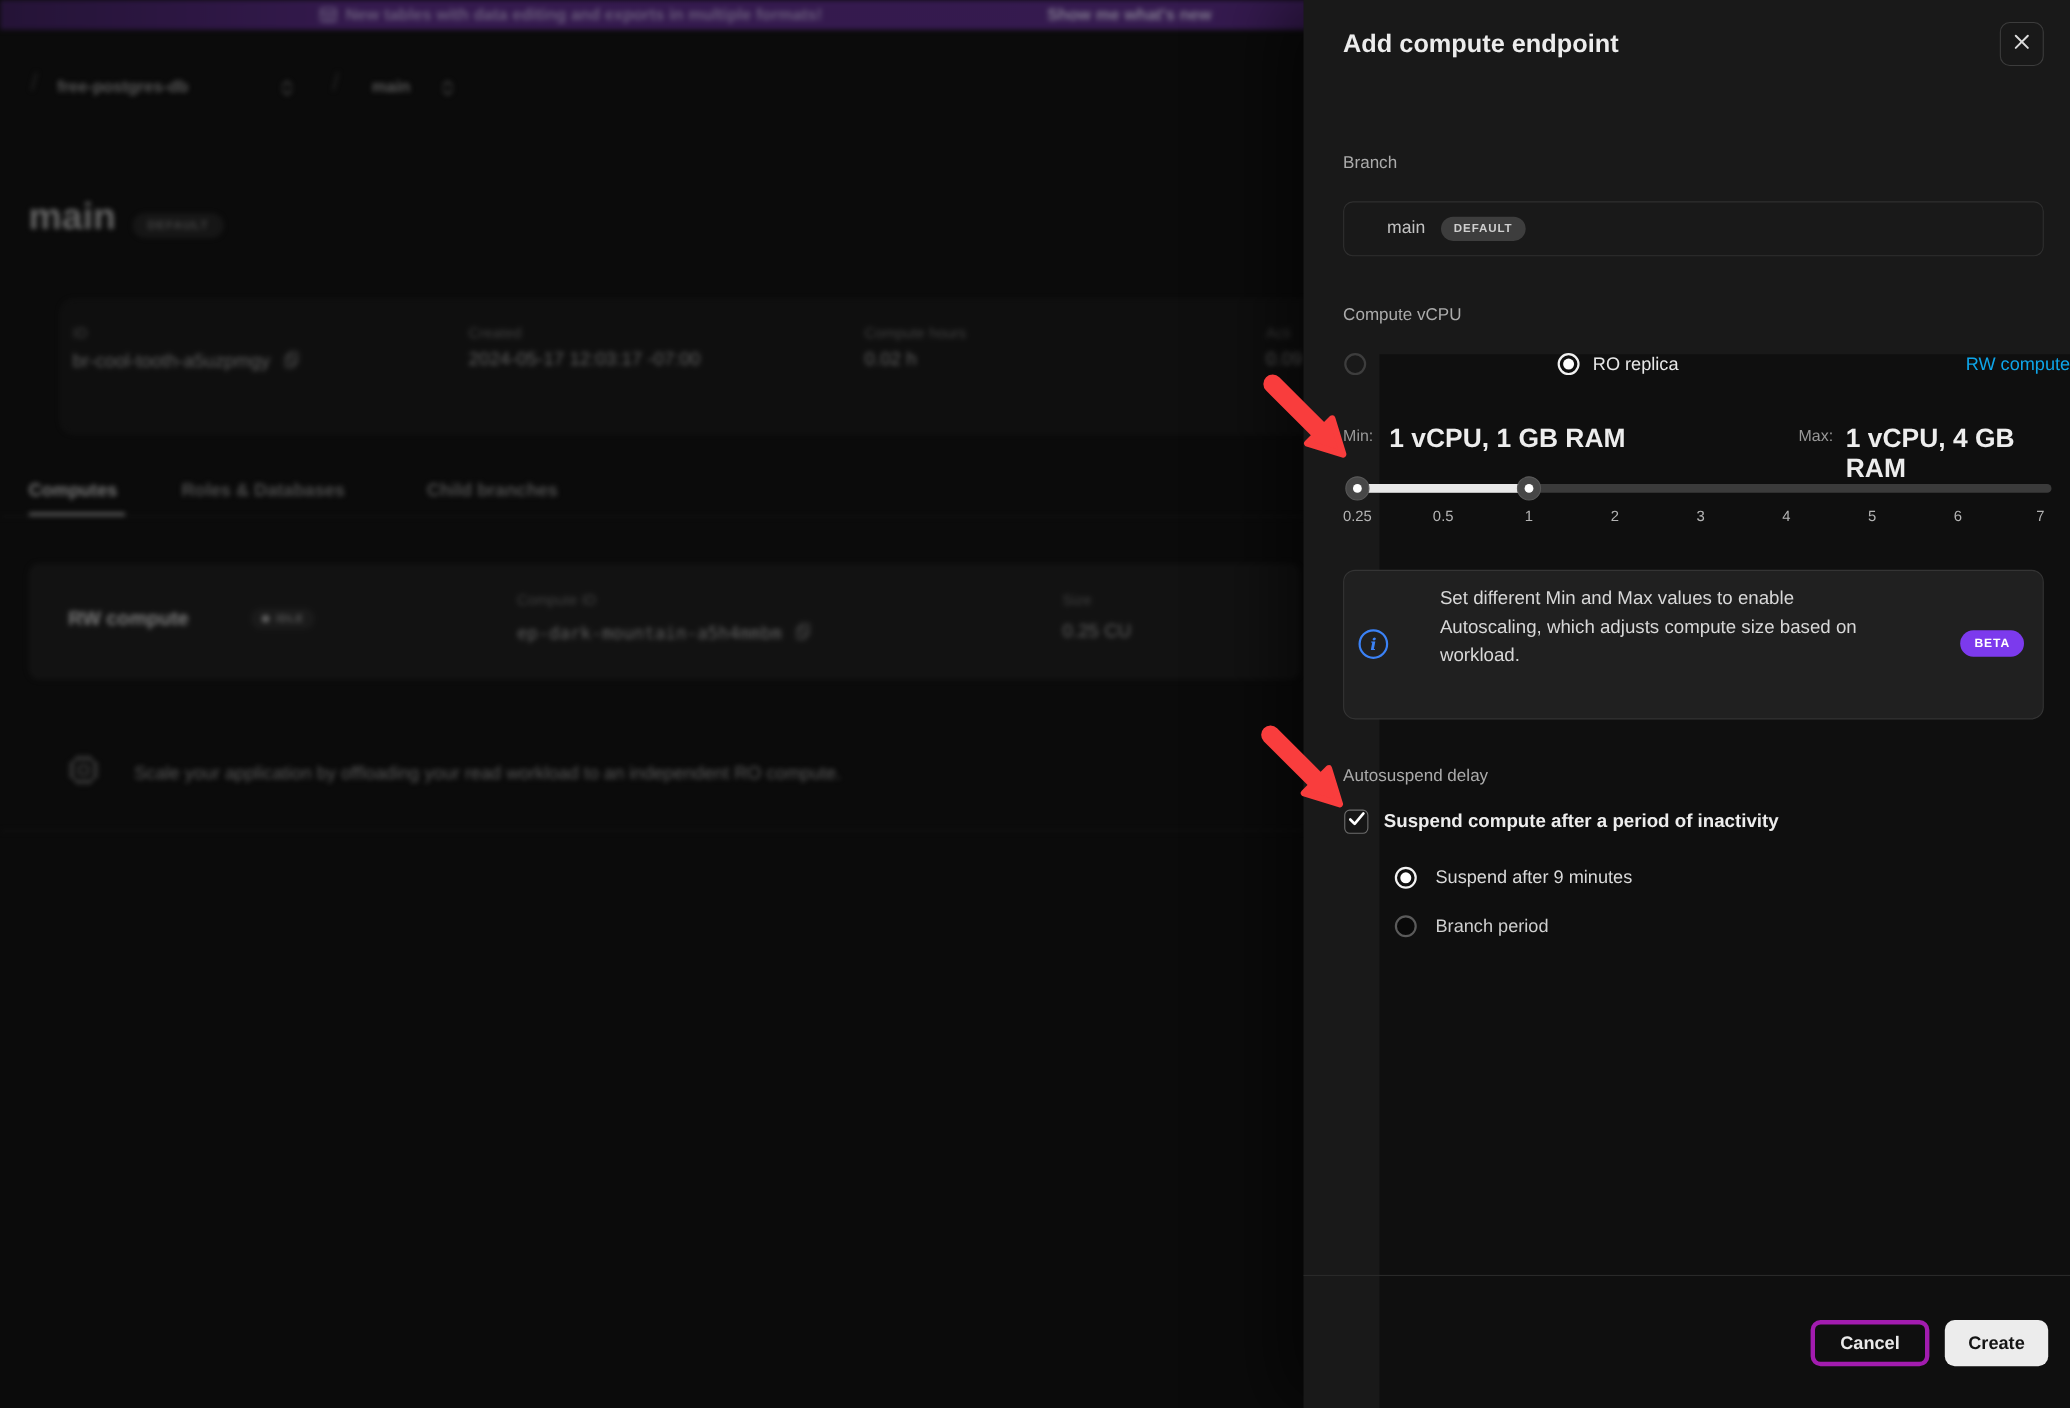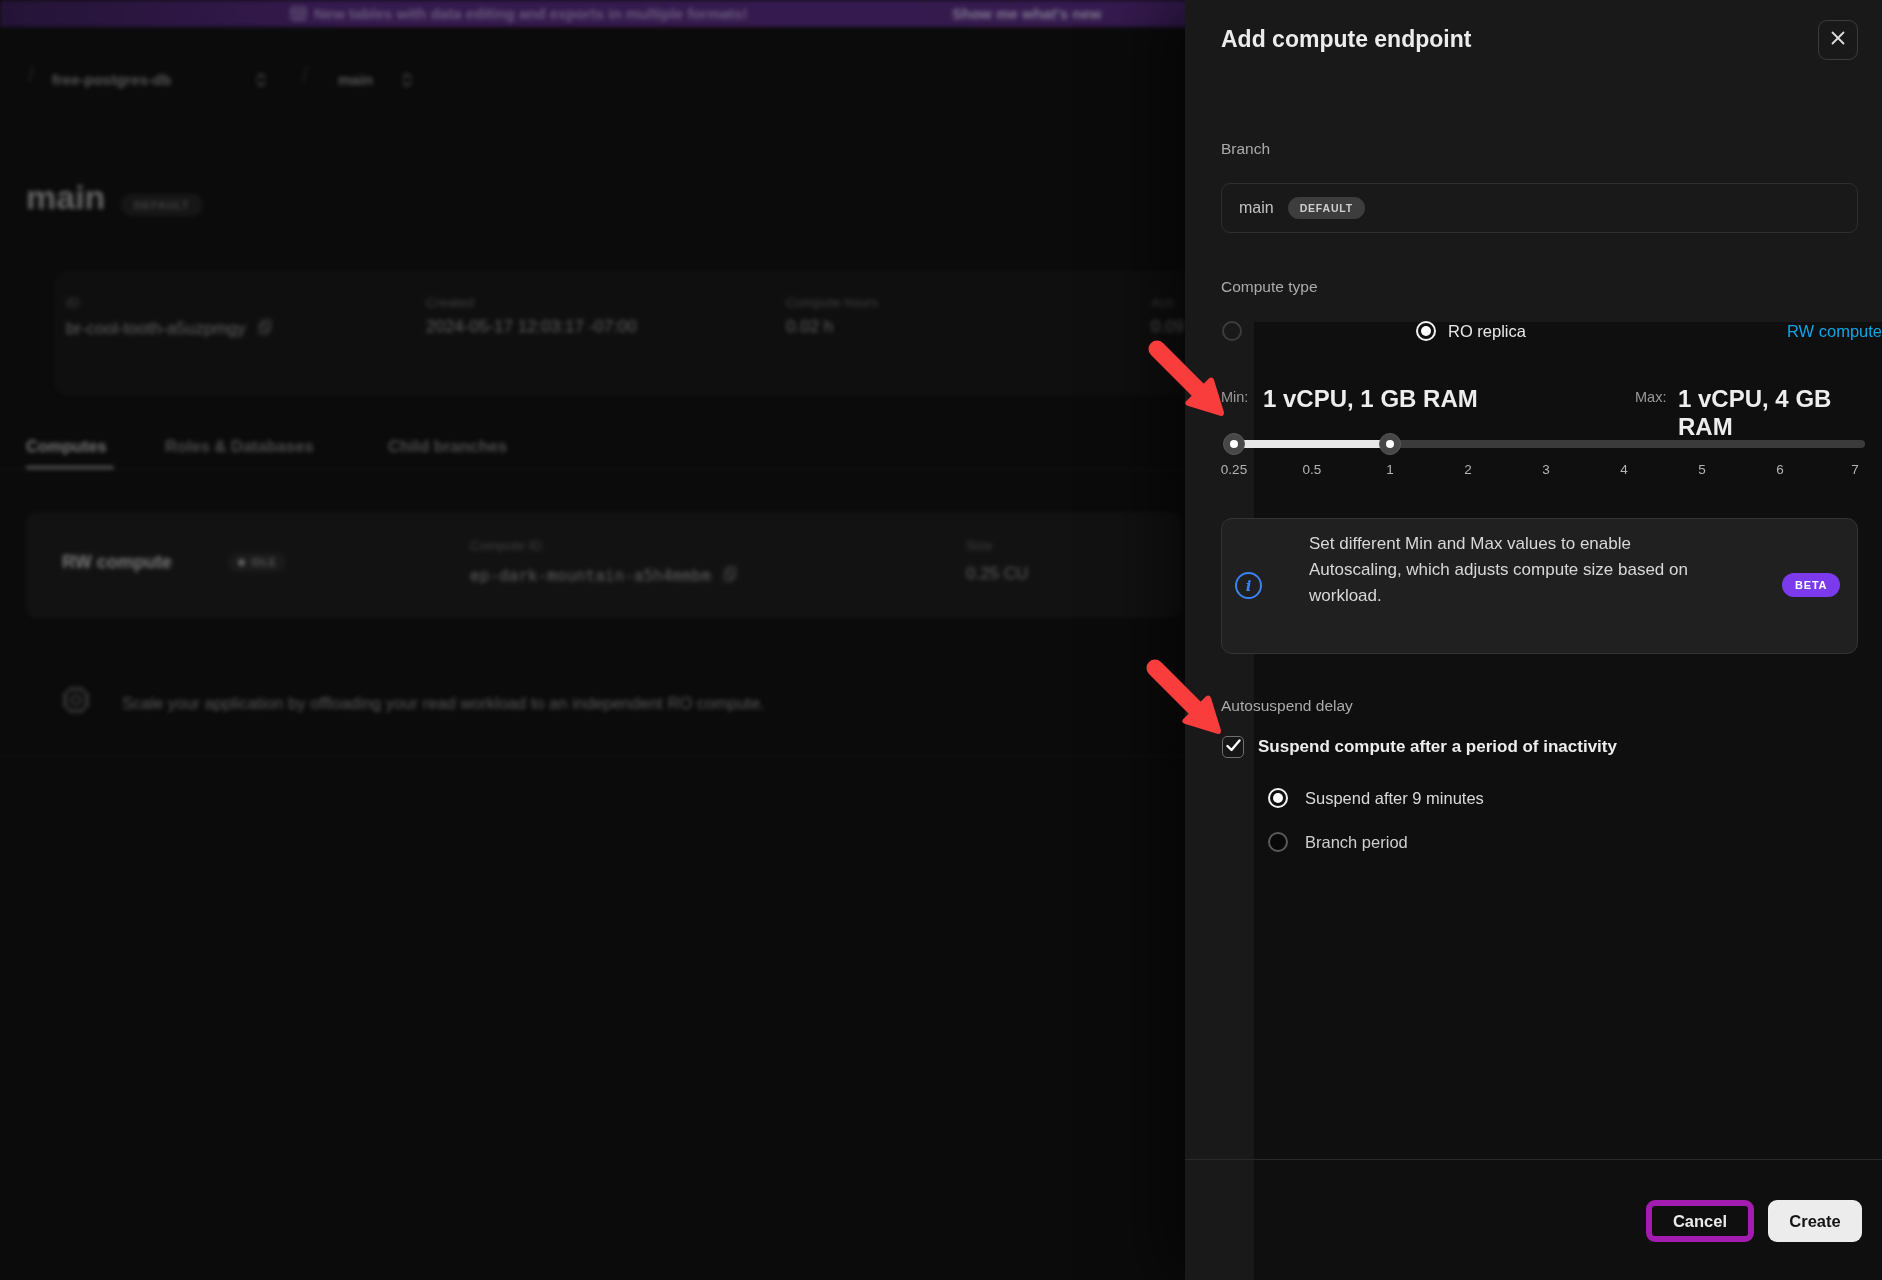--- a/index.html
+++ b/index.html
@@ -46,21 +46,21 @@
   .section-divider{position:absolute;left:0;top:755px;width:1480px;height:1px;background:#232323;}
 
   
   .drawer{position:absolute;left:1185px;top:0;width:697px;height:1280px;background:#191919;
           box-shadow:-24px 0 60px rgba(0,0,0,.55);z-index:20;}
   .d-title{position:absolute;left:36px;top:26px;font-size:23px;font-weight:700;color:#ececec;}
   .d-close{position:absolute;left:633px;top:20px;width:38px;height:38px;border:1px solid #3c3c3c;border-radius:9px;
            display:flex;align-items:center;justify-content:center;cursor:pointer;background:transparent;}
   .d-label{position:absolute;left:36px;font-size:15.5px;color:#ababab;}
   .branch-box{position:absolute;left:36px;top:183px;width:637px;height:50px;border:1px solid #2f2f2f;border-radius:9px;
-              display:flex;align-items:center;gap:14px;padding-left:17px;box-sizing:border-box;}
+              display:flex;align-items:center;gap:14px;padding-left:39px;box-sizing:border-box;}
   .branch-val{font-size:16px;color:#c2c2c2;}
   .d-badge{background:#3d3d3d;color:#cfcfcf;font-size:10.5px;padding:5px 12px;}
 
   .radio{position:absolute;width:20px;height:20px;border-radius:50%;border:2px solid #4a4a4a;box-sizing:border-box;cursor:pointer;}
   .radio.selected{border-color:#f2f2f2;}
   .radio.selected::after{content:"";position:absolute;inset:3px;background:#ffffff;border-radius:50%;}
   .radio.disabled{border-color:#3d3d3d;}
   .radio.dim{border-color:#5a5a5a;}
   .r-label{position:absolute;font-size:16.5px;color:#e8e8e8;}
   .r-label.dim{color:#0ea5e9;text-align:right;}
@@ -83,21 +83,21 @@
   .info-text{position:absolute;left:111px;top:531px;width:385px;font-size:17px;line-height:26px;color:#d8d8d8;margin-left:13px;}
   .beta{position:absolute;left:597px;top:573px;background:var(--beta,#7c3aed);color:#ffffff;font-size:11px;padding:6px 13px;}
 
   .checkbox{position:absolute;left:37px;top:736px;width:22px;height:22px;border:1.5px solid #6e6e6e;border-radius:5px;
             background:#161616;box-sizing:border-box;display:flex;align-items:center;justify-content:center;cursor:pointer;}
   .cb-label{position:absolute;left:73px;top:737px;font-size:17px;font-weight:700;color:#ededed;}
 
   .btn{position:absolute;top:1200px;height:42px;border-radius:9px;font-size:16.5px;font-weight:600;
        display:flex;align-items:center;justify-content:center;cursor:pointer;box-sizing:border-box;
        font-family:"Liberation Sans",sans-serif;}
-  .btn-cancel{left:461px;width:108px;background:transparent;border:6px solid #a21caf;color:#eaeaea;}
+  .btn-cancel{left:461px;width:108px;background:transparent;border:4px solid #a21caf;color:#eaeaea;}
   .btn-create{left:583px;width:94px;background:#ececec;border:none;color:#141414;}
   .footer-divider{position:absolute;left:0;top:1159px;width:697px;height:1px;background:#292929;}
 
   .arrows{position:absolute;inset:0;z-index:60;pointer-events:none;}
 </style>
 </head>
 <body>
 
 <div class="app">
 
@@ -215,21 +215,21 @@
         </svg>
       </span>
     </div>
 
     <div class="d-label" style="top:140px;">Branch</div>
     <div class="branch-box">
       <span class="branch-val">main</span>
       <span class="pill d-badge">DEFAULT</span>
     </div>
 
-    <div class="d-label" style="top:278px;">Compute type</div>
+    <div class="d-label" style="top:278px;">Compute vCPU</div>
     <span class="radio disabled" style="left:37px;top:321px;"></span>
     <span class="r-label dim" style="left:69px;top:322px;">RW compute</span>
     <span class="radio selected" style="left:231px;top:321px;"></span>
     <span class="r-label" style="left:263px;top:322px;">RO replica</span>
 
     <span class="mm-label abs" style="left:36px;top:389px;">Min:</span>
     <span class="mm-value abs" style="left:78px;top:385px;">1 vCPU, 1 GB RAM</span>
     <span class="mm-label abs" style="left:450px;top:389px;">Max:</span>
     <span class="mm-value abs" style="left:493px;top:385px;">1 vCPU, 4 GB RAM</span>
 

